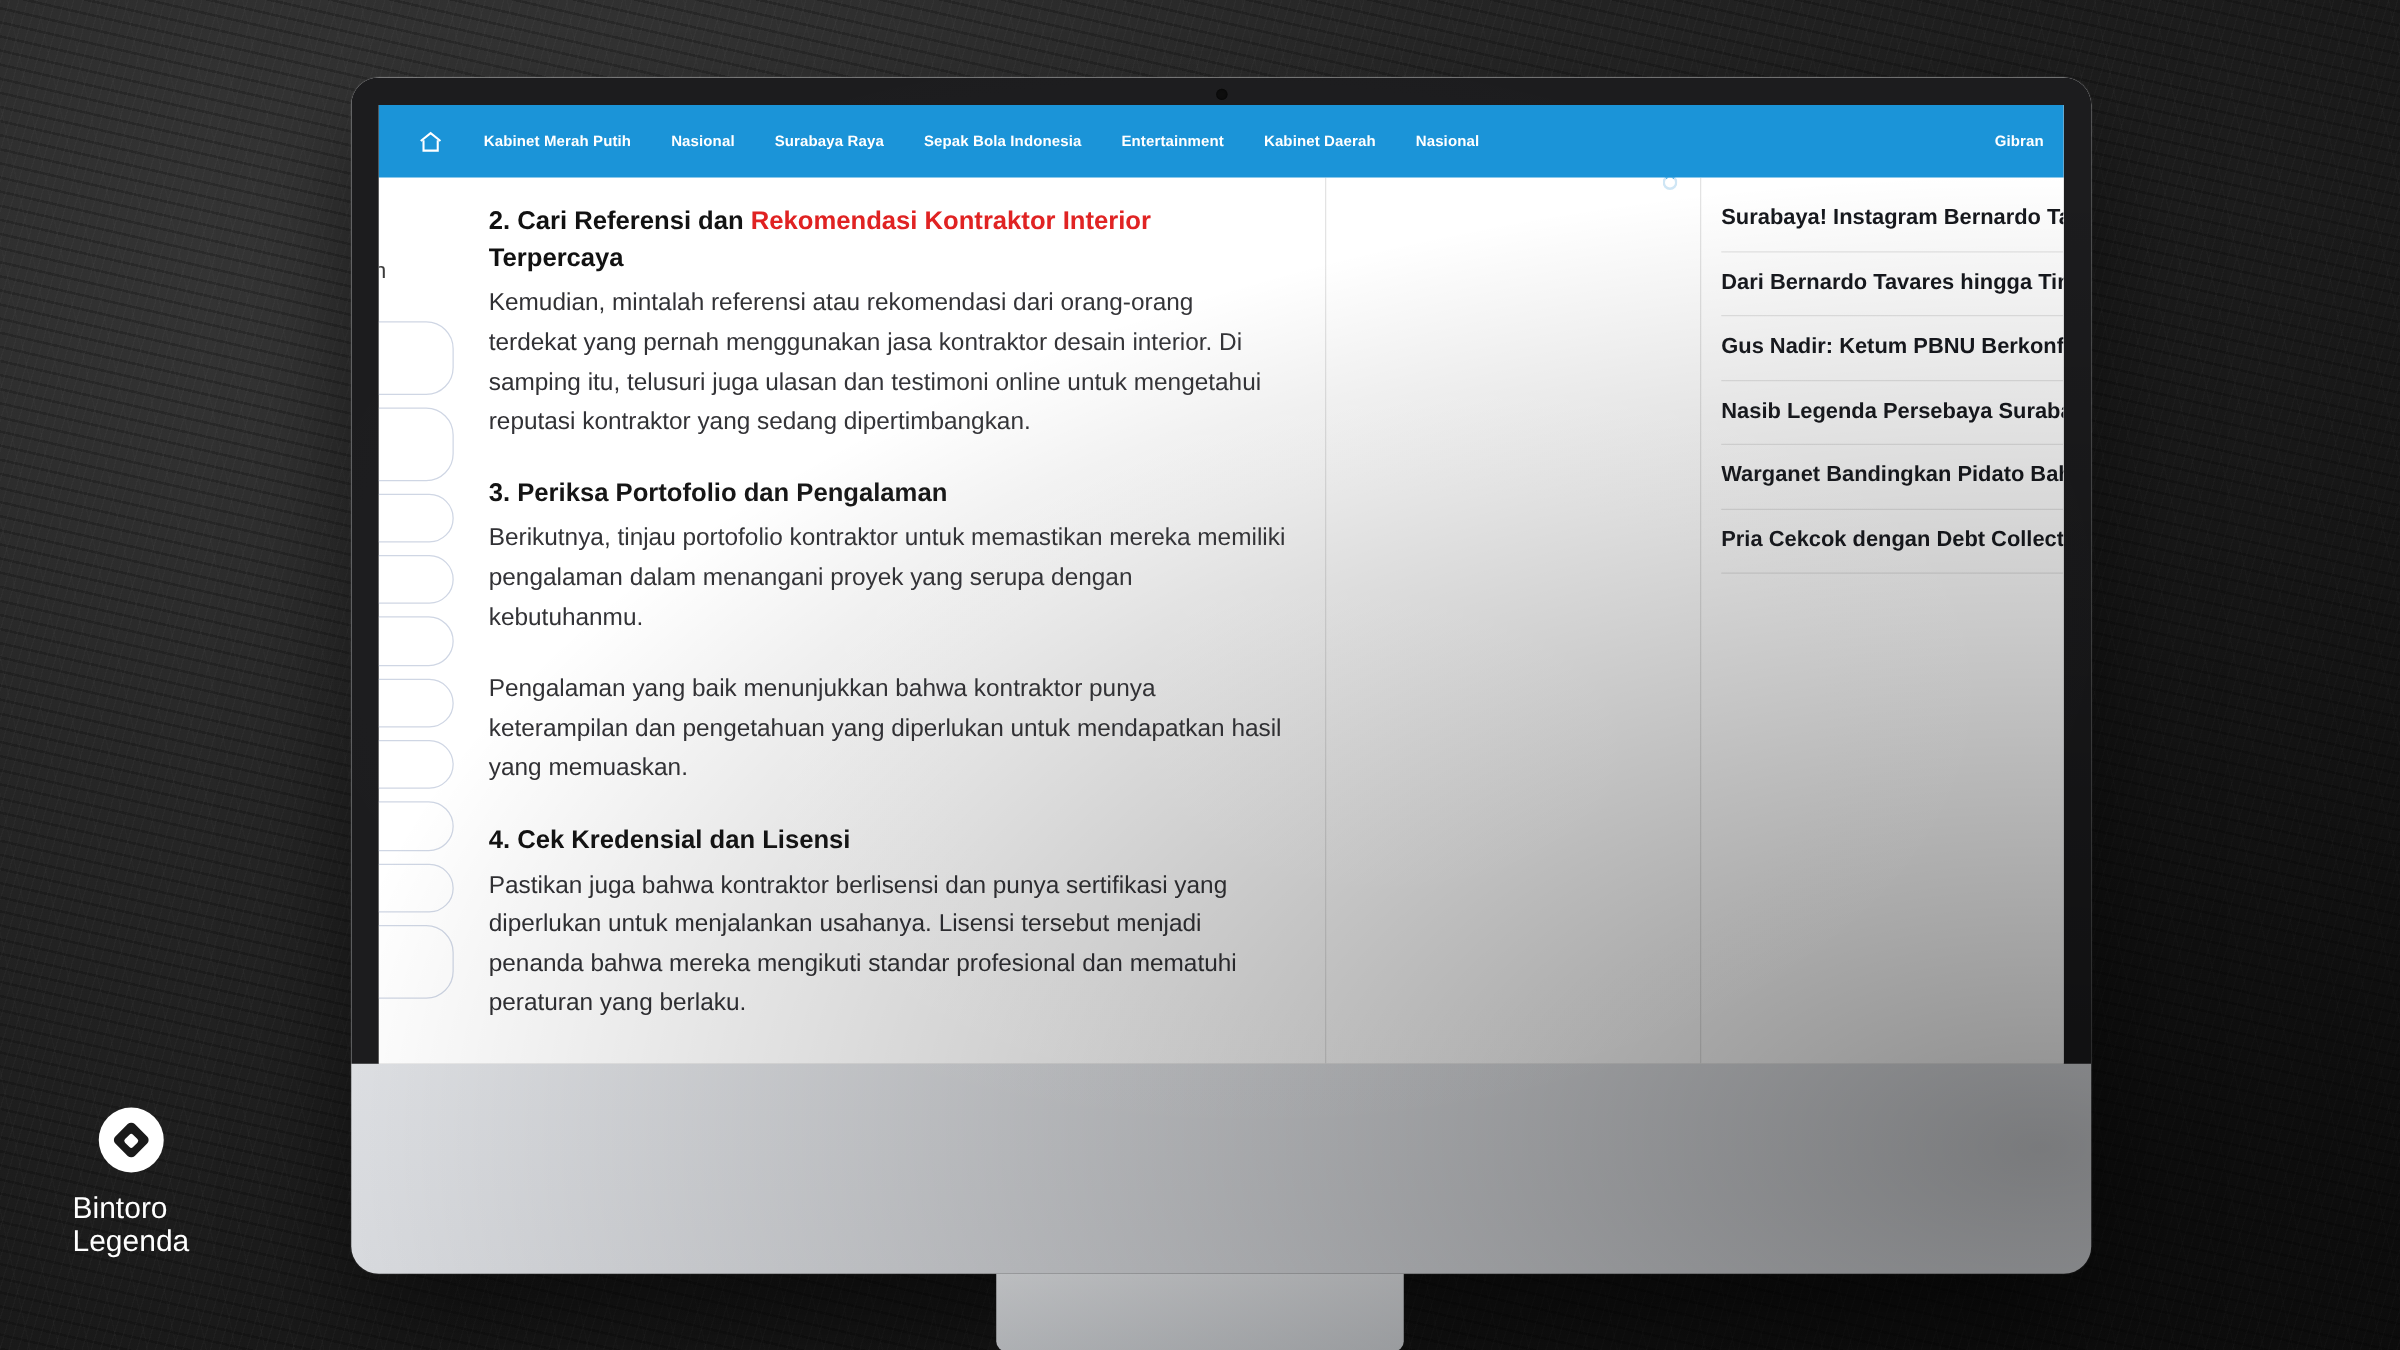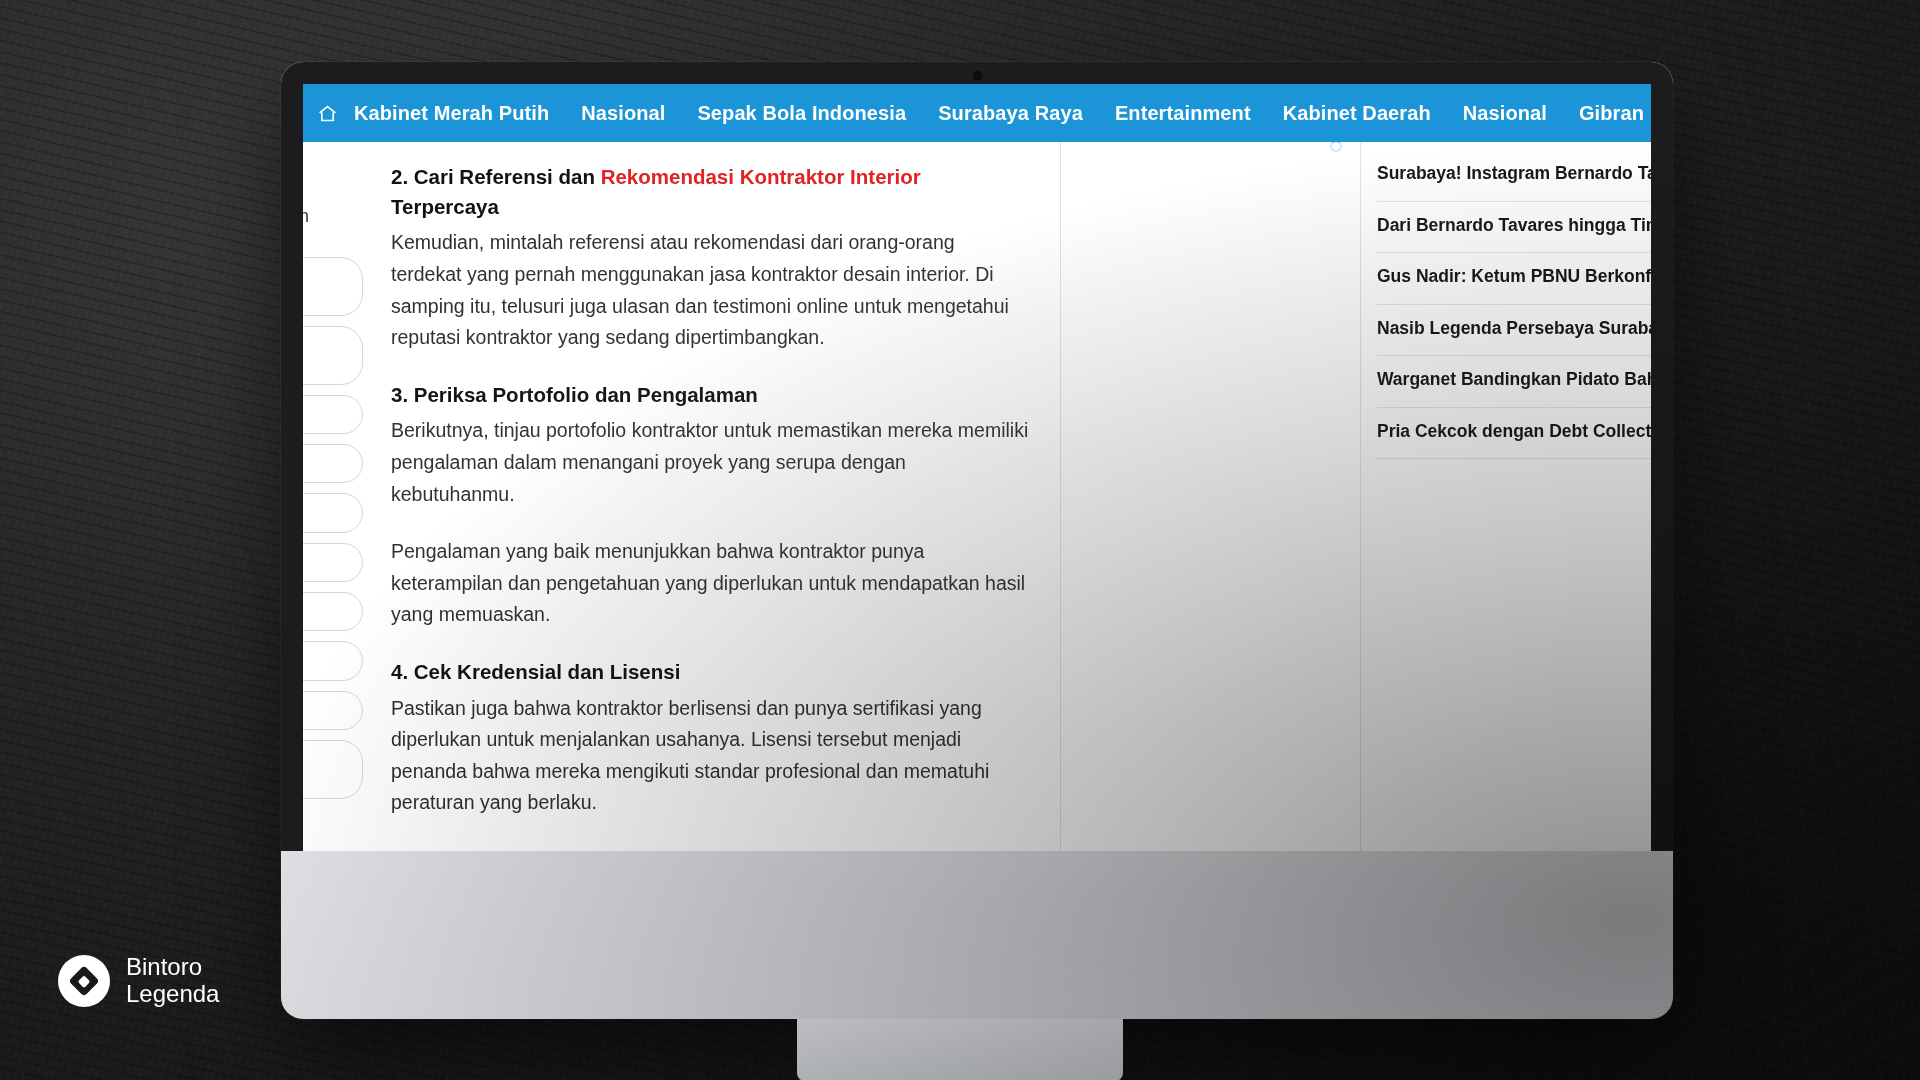--- a/index.html
+++ b/index.html
@@ -89,21 +89,21 @@
     z-index: 5;
   }
   .nav-home {
     width: 54px; height: 58px;
     display: flex; align-items: center; justify-content: center;
     color: #fff;
   }
   .nav-home svg { width: 21px; height: 21px; }
   .nav a {
     color: #ffffff;
-    font-size: 20px;
+    font-size: 12px;
     font-weight: 700;
     letter-spacing: .1px;
     text-decoration: none;
     padding: 0 16px;
     line-height: 58px;
     white-space: nowrap;
   }
   .nav-more {
     margin-left: auto;
     padding-right: 6px;
@@ -212,20 +212,21 @@
   }
 
   
   .watermark {
     position: absolute;
     left: 58px; bottom: 72px;
     display: flex;
     align-items: center;
     gap: 16px;
     z-index: 10;
+    flex-direction: column;
   }
   .wm-mark {
     width: 52px; height: 52px;
     border-radius: 50%;
     background: #ffffff;
     display: flex; align-items: center; justify-content: center;
   }
   .wm-mark .diamond {
     width: 22px; height: 22px;
     background: #1a1a1a;
@@ -262,22 +263,22 @@
 
         <div class="nav">
           <div class="nav-home">
             <svg viewBox="0 0 24 24" fill="none" stroke="currentColor" stroke-width="1.9">
               <path d="M3 11.2 12 4l9 7.2"></path>
                 <path d="M5.5 10.5V20h13v-9.5"></path>
             </svg>
           </div>
           <a href="#">Kabinet Merah Putih</a>
           <a href="#">Nasional</a>
+          <a href="#">Surabaya Raya</a>
           <a href="#">Sepak Bola Indonesia</a>
-          <a href="#">Surabaya Raya</a>
           <a href="#">Entertainment</a>
           <a href="#">Kabinet Daerah</a>
           <a href="#">Nasional</a>
           <a href="#" class="nav-more">Gibran</a>
         </div>
 
         <div class="page">
 
           <div class="left-col">
             <div class="left-text">bih</div>

